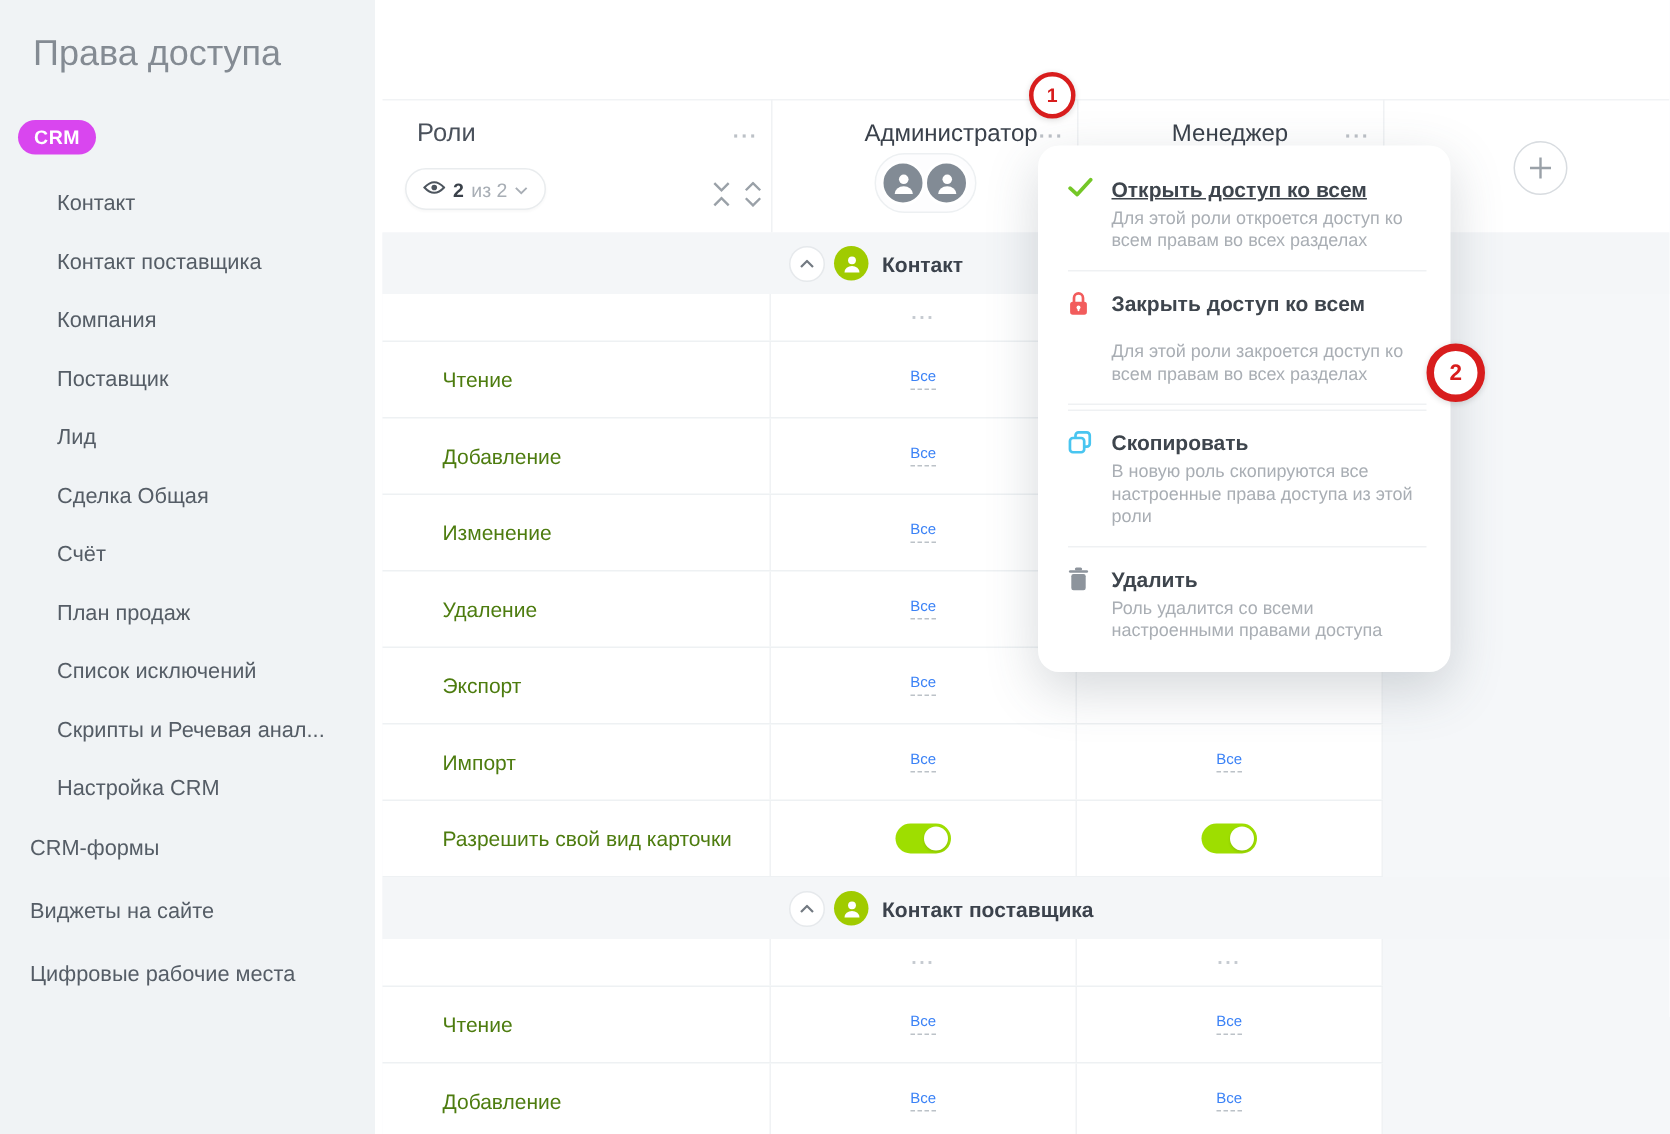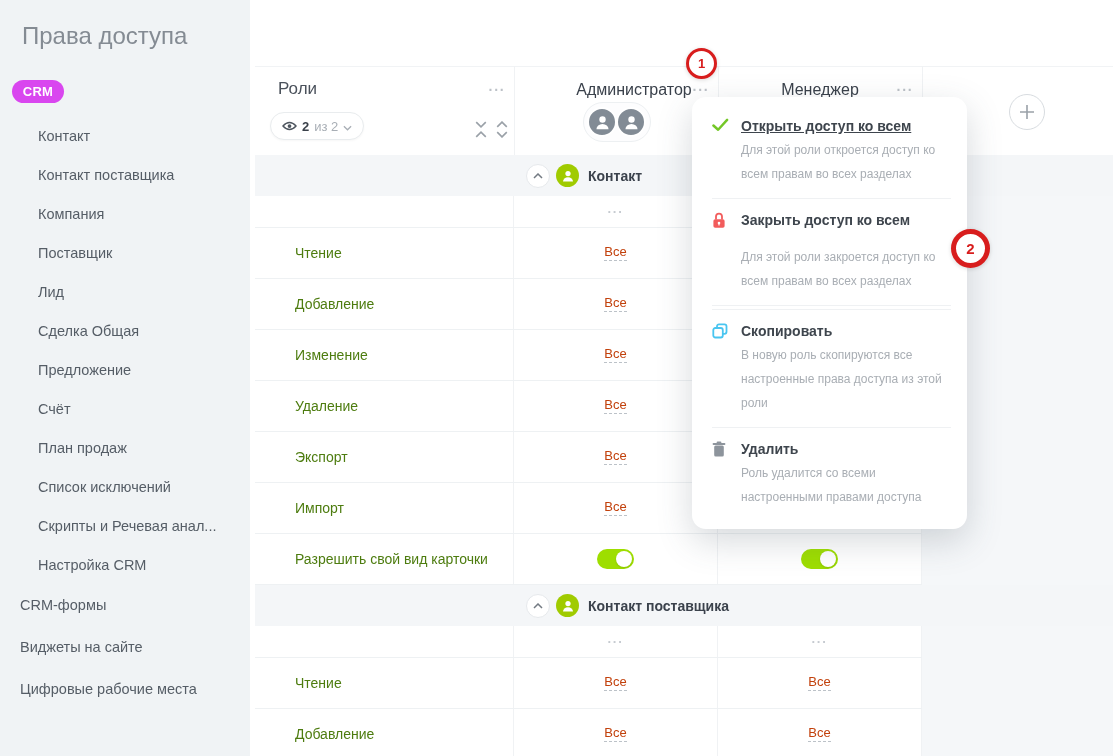--- a/index.html
+++ b/index.html
@@ -60,34 +60,34 @@
 
   .rows-group { position:absolute; left:255px; width:667px; background:#fff; }
   .t-row { display:flex; height:51px; border-bottom:1px solid #eef1f3; }
   .t-row.sub { height:32px; }
   .c1 { width:259px; border-right:1px solid #f0f2f4; display:flex; align-items:center; padding-left:40px;
         font-size:14px; color:#4d7c0f; }
   .c2, .c3 { width:204px; display:flex; align-items:center; justify-content:center; }
   .c2 { border-right:1px solid #f0f2f4; }
   .c3 { border-right:1px solid #f0f2f4; }
   .sub .c2, .sub .c3 { font-size:13px; font-weight:700; color:#c5cad0; letter-spacing:1px; cursor:pointer; }
-  .vse-link { font-size:13px; color:#c2410c; border-bottom:1px dashed #bcc2c8; padding-bottom:1px;
+  .vse-link { font-size:10px; color:#3b82f6; border-bottom:1px dashed #bcc2c8; padding-bottom:1px;
               cursor:pointer; line-height:1.15; }
   .toggle { width:37px; height:20px; border-radius:10px; background:#9ede00; position:relative; cursor:pointer; }
   .toggle .knob { position:absolute; right:2px; top:2px; width:16px; height:16px; border-radius:50%;
                   background:#fff; box-shadow:0 1px 2px rgba(0,0,0,.12); }
 
   
   .ctx-menu { position:absolute; left:692px; top:97px; width:275px; border-radius:14px; background:#fff;
               box-shadow:0 12px 35px rgba(70,80,95,.22); padding:11px 0; z-index:40; }
   .ctx-item { display:flex; padding:9px 16px 9px 20px; cursor:pointer; }
   .ctx-icon { width:18px; flex:0 0 18px; margin-top:1px; }
   .ctx-text { margin-left:11px; width:212px; }
   .ctx-title { font-size:14px; font-weight:700; color:#3e454d; line-height:18px; }
-  .ctx-desc { margin-top:3px; font-size:12px; color:#a9aeb4; line-height:24px; }
+  .ctx-desc { margin-top:3px; font-size:12px; color:#a9aeb4; line-height:15px; }
   .ctx-div { height:1px; background:#eff1f3; margin:3px 16px 3px 20px; }
 
   
   .ann { position:absolute; background:#fff; border-radius:50%; color:#d81d1d; font-weight:700;
          display:flex; align-items:center; justify-content:center; z-index:60;
          box-shadow:0 1px 4px rgba(0,0,0,.15); }
   .ann1 { left:686px; top:48px; width:31px; height:31px; border:3.5px solid #d81d1d; font-size:13px; }
   .ann2 { left:951px; top:229px; width:39px; height:39px; border:5px solid #d81d1d; font-size:15px; }
 </style>
 </head>
@@ -98,21 +98,20 @@
   <div class="sidebar">
     <div class="sb-title">Права доступа</div>
     <div class="sb-badge">CRM</div>
     <ul class="sb-list">
       <li class="sb-item">Контакт</li>
       <li class="sb-item">Контакт поставщика</li>
       <li class="sb-item">Компания</li>
       <li class="sb-item">Поставщик</li>
       <li class="sb-item">Лид</li>
       <li class="sb-item">Сделка Общая</li>
-      <li class="sb-item">Предложение</li>
       <li class="sb-item">Счёт</li>
       <li class="sb-item">План продаж</li>
       <li class="sb-item">Список исключений</li>
       <li class="sb-item">Скрипты и Речевая анал...</li>
       <li class="sb-item">Настройка CRM</li>
       <li class="sb-item root">CRM-формы</li>
       <li class="sb-item root">Виджеты на сайте</li>
       <li class="sb-item root">Цифровые рабочие места</li>
     </ul>
   </div>

